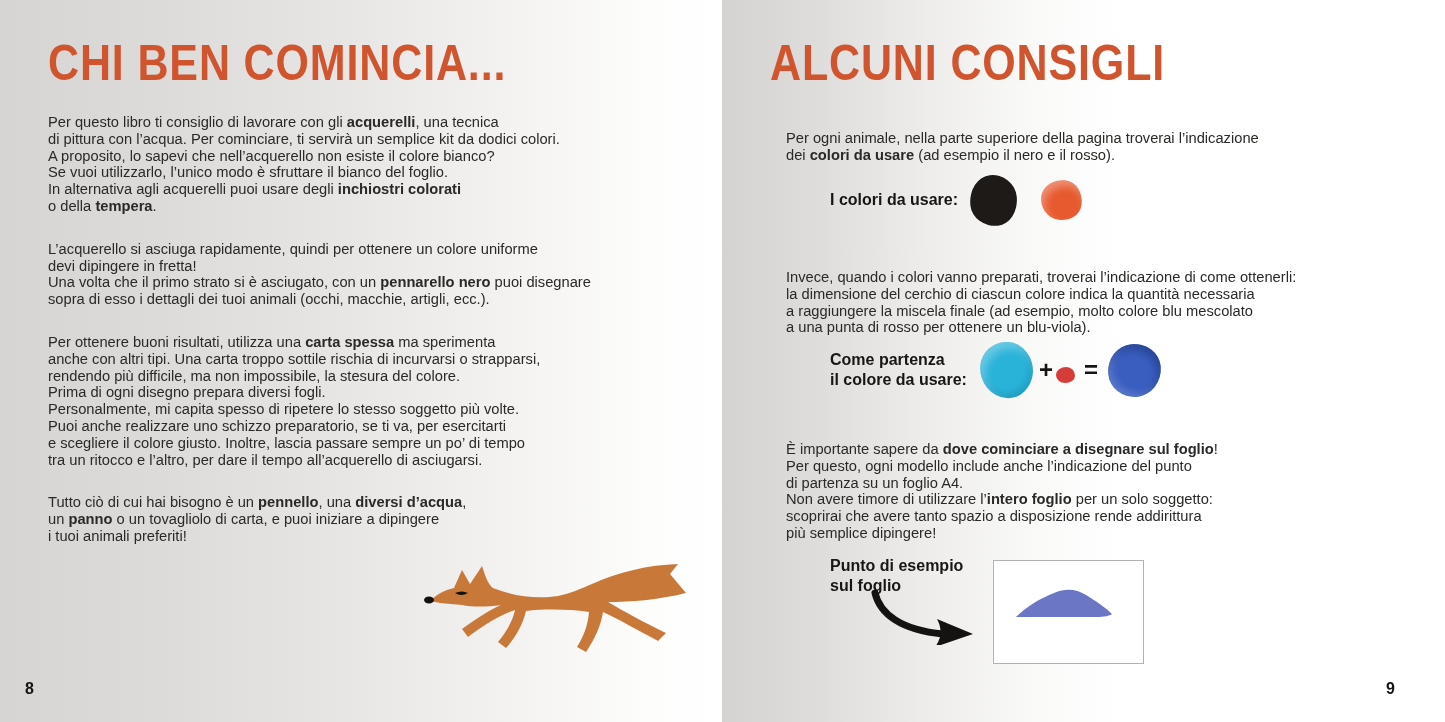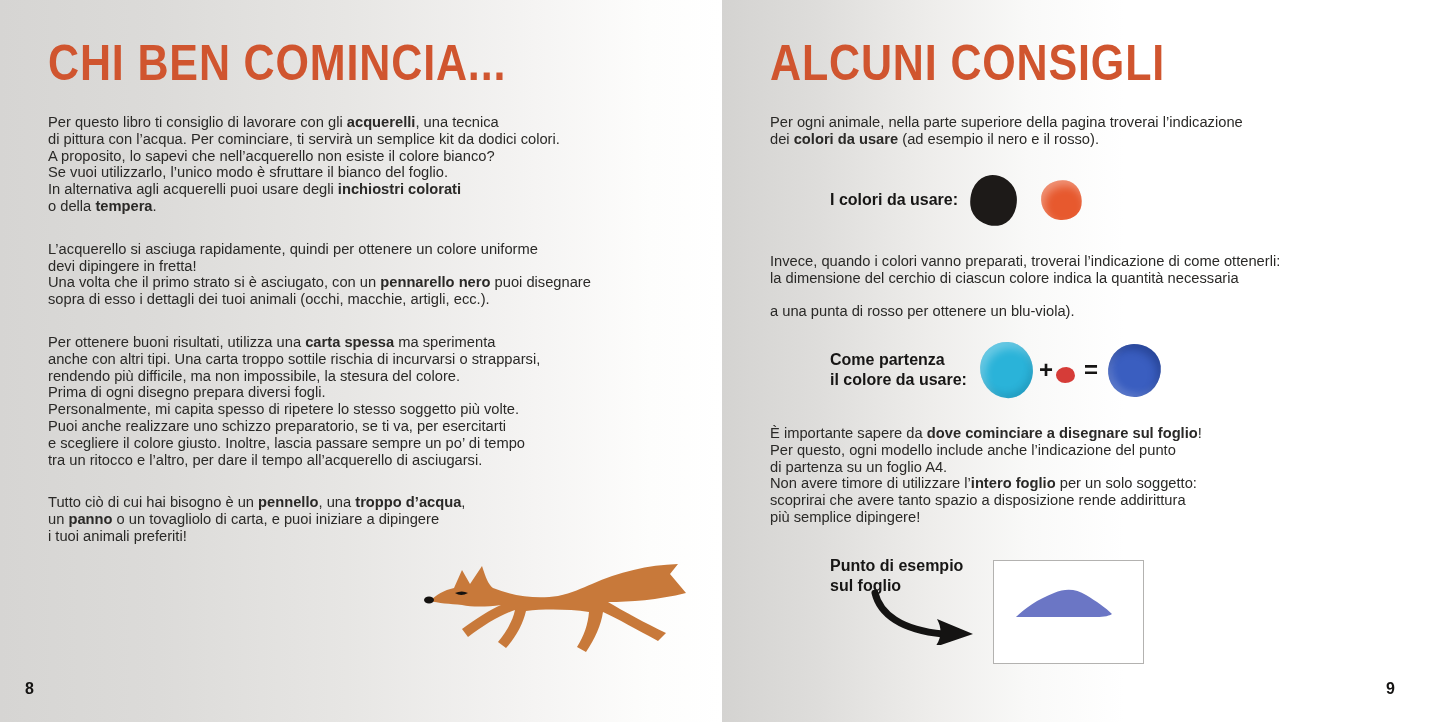--- a/index.html
+++ b/index.html
@@ -16,21 +16,21 @@
     left:722px;width:804px;
     background:linear-gradient(to right,#d4d3d1 0%,#dedddb 12%,#eeedeb 26%,#f9f9f8 38%,#ffffff 50%,#ffffff 100%);
   }
   .title{
     position:absolute;top:38px;left:48px;margin:0;
     font-size:50px;line-height:50px;font-weight:bold;letter-spacing:1px;
     transform:scaleX(0.86);transform-origin:left top;white-space:nowrap;
   }
   .body-text{position:absolute;left:48px;top:114px;font-size:14.7px;line-height:16.8px;}
   .body-text p{margin:0 0 26px 0;}
-  .body-par{position:absolute;left:48px;margin:0;font-size:14.7px;line-height:16.8px;}
+  .body-par{position:absolute;left:48px;margin:16px;font-size:14.7px;line-height:16.8px;}
   .par-intro{top:114px;}
   .par-mix{top:253px;}
   .par-foglio{top:425px;}
   b{font-weight:bold;}
   .row{position:absolute;display:flex;align-items:center;}
   .row-label{font-weight:bold;font-size:16px;line-height:20px;color:#171615;}
   .colors-row{left:108px;top:172px;height:56px;}
   .colors-row .row-label{width:140px;}
   .mix-row{left:108px;top:341px;height:58px;}
   .mix-row .row-label{width:150px;}
@@ -56,21 +56,21 @@
 
 <div class="spread">
 
   <div class="page page-left">
     <h1 class="title" style="color: rgb(208, 85, 47);">CHI BEN COMINCIA...</h1>
 
     <div class="body-text">
       <p><span>Per questo libro ti consiglio di lavorare con gli </span><b>acquerelli</b><span>, una tecnica</span><br><span>di pittura con l’acqua. Per cominciare, ti servirà un semplice kit da dodici colori.</span><br><span>A proposito, lo sapevi che nell’acquerello non esiste il colore bianco?</span><br><span>Se vuoi utilizzarlo, l’unico modo è sfruttare il bianco del foglio.</span><br><span>In alternativa agli acquerelli puoi usare degli </span><b>inchiostri colorati</b><br><span>o della </span><b>tempera</b><span>.</span></p>
       <p><span>L’acquerello si asciuga rapidamente, quindi per ottenere un colore uniforme</span><br><span>devi dipingere in fretta!</span><br><span>Una volta che il primo strato si è asciugato, con un </span><b>pennarello nero</b><span> puoi disegnare</span><br><span>sopra di esso i dettagli dei tuoi animali (occhi, macchie, artigli, ecc.).</span></p>
       <p><span>Per ottenere buoni risultati, utilizza una </span><b>carta spessa</b><span> ma sperimenta</span><br><span>anche con altri tipi. Una carta troppo sottile rischia di incurvarsi o strapparsi,</span><br><span>rendendo più difficile, ma non impossibile, la stesura del colore.</span><br><span>Prima di ogni disegno prepara diversi fogli.</span><br><span>Personalmente, mi capita spesso di ripetere lo stesso soggetto più volte.</span><br><span>Puoi anche realizzare uno schizzo preparatorio, se ti va, per esercitarti</span><br><span>e scegliere il colore giusto. Inoltre, lascia passare sempre un po’ di tempo</span><br><span>tra un ritocco e l’altro, per dare il tempo all’acquerello di asciugarsi.</span></p>
-      <p><span>Tutto ciò di cui hai bisogno è un </span><b>pennello</b><span>, una </span><b>troppo d’acqua</b><span>,</span><br><span>un </span><b>panno</b><span> o un tovagliolo di carta, e puoi iniziare a dipingere</span><br><span>i tuoi animali preferiti!</span></p>
+      <p><span>Tutto ciò di cui hai bisogno è un </span><b>pennello</b><span>, una </span><b>diversi d’acqua</b><span>,</span><br><span>un </span><b>panno</b><span> o un tovagliolo di carta, e puoi iniziare a dipingere</span><br><span>i tuoi animali preferiti!</span></p>
     </div>
 
     <svg class="fox-svg" viewBox="0 0 272 106" aria-hidden="true">
       <path d="M 10,44
                C 16,38 24,33 34,31
                L 42,13 L 50,27
                L 62,9 C 66,21 68,27 73,31
                C 95,40 118,42 138,39
                C 152,36 162,31 172,27
                C 198,15 228,8 258,7
@@ -103,21 +103,21 @@
     <h1 class="title" style="color: rgb(208, 85, 47);">ALCUNI CONSIGLI</h1>
 
     <p class="body-par par-intro"><span>Per ogni animale, nella parte superiore della pagina troverai l’indicazione</span><br><span>dei </span><b>colori da usare</b><span> (ad esempio il nero e il rosso).</span></p>
 
     <div class="row colors-row">
       <div class="row-label">I colori da usare:</div>
       <span class="blob blob-black" style="background-color: rgb(29, 26, 24);"></span>
       <span class="blob blob-orange" style="background-color: rgb(231, 89, 46);"></span>
     </div>
 
-    <p class="body-par par-mix"><span>Invece, quando i colori vanno preparati, troverai l’indicazione di come ottenerli:</span><br><span>la dimensione del cerchio di ciascun colore indica la quantità necessaria</span><br><br><span>a una punta di rosso per ottenere un blu-viola).</span></p>
+    <p class="body-par par-mix"><span>Invece, quando i colori vanno preparati, troverai l’indicazione di come ottenerli:</span><br><span>la dimensione del cerchio di ciascun colore indica la quantità necessaria</span><br><span>a raggiungere la miscela finale (ad esempio, molto colore blu mescolato</span><br><span>a una punta di rosso per ottenere un blu-viola).</span></p>
 
     <div class="row mix-row">
       <div class="row-label">
         <span>Come partenza</span><br>
         <span>il colore da usare:</span>
       </div>
       <span class="blob blob-cyan" style="background-color: rgb(42, 179, 217);"></span>
       <span class="op">+</span>
       <span class="blob blob-reddot" style="background-color: rgb(214, 60, 56);"></span>
       <span class="op op-eq">=</span>

